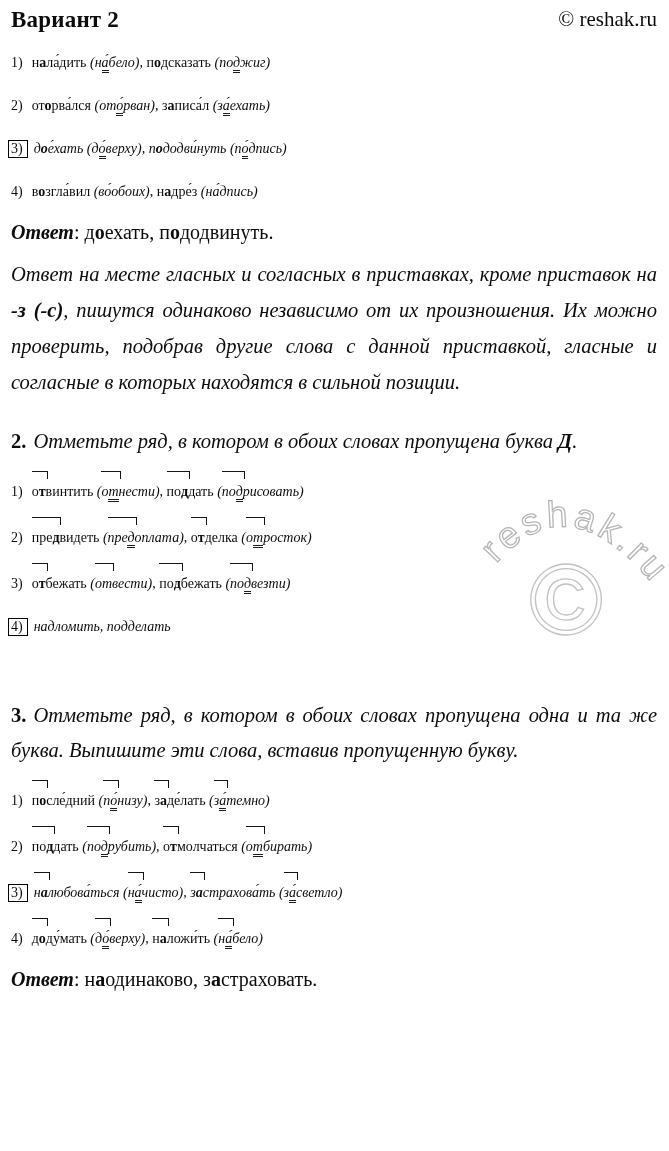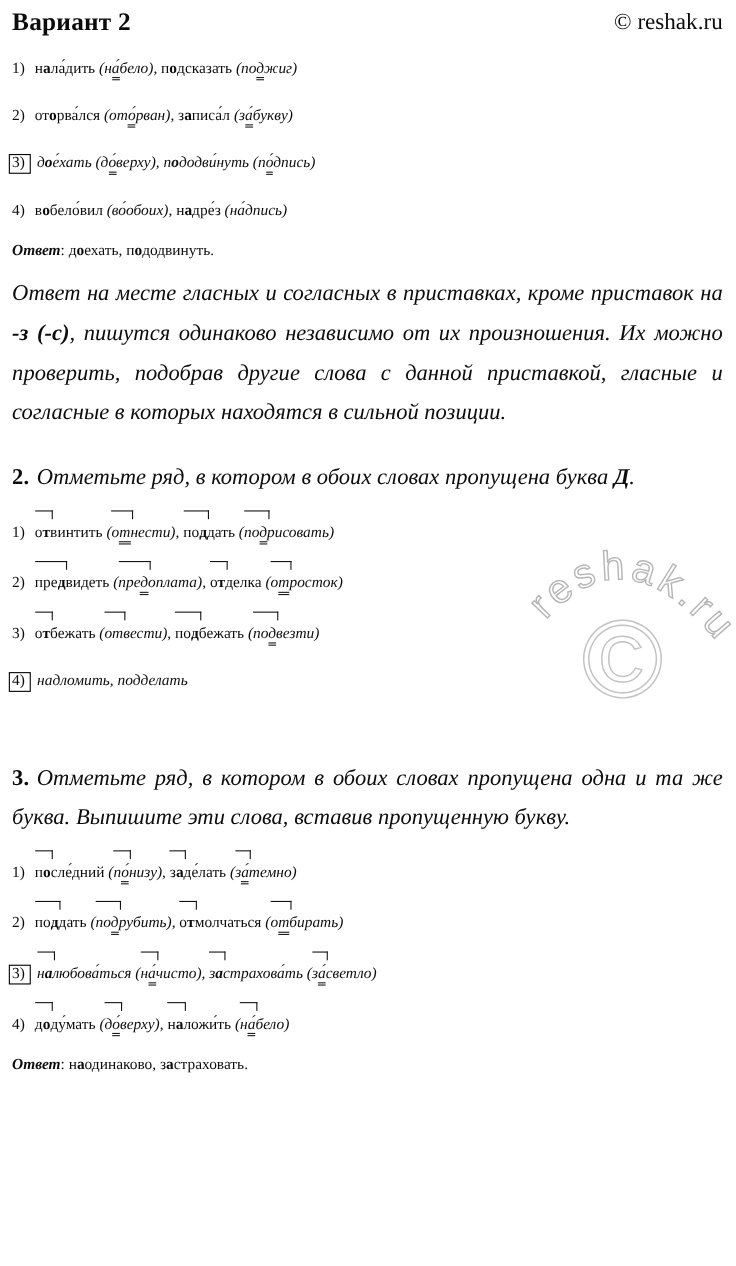--- a/index.html
+++ b/index.html
@@ -19,21 +19,21 @@
   .task-3 { margin-top:58px; }
 
   .prompt { font-size:20.5px; line-height:35px; text-align:justify; margin:14px 0 0 0; }
   .tnum { font-weight:bold; font-style:normal; margin-right:7px; }
 
   .option { font-size:14px; line-height:27px; margin-top:14px; padding-top:2px; white-space:nowrap; }
   .option.has-br { padding-top:9px; margin-top:10px; }
   .optlabel { margin-right:9px; }
   .optlabel.boxed { border:1.6px solid #000; padding:0 4px 1px 2px; margin-left:-3px; margin-right:6px; }
 
-  .answer { font-size:14px; margin:16px 0 0 0; }
+  .answer { font-size:20px; margin:16px 0 0 0; }
   .answer .lbl { font-weight:bold; font-style:italic; }
 
   .note { font-size:20.5px; line-height:36px; text-align:justify; margin:12px 0 0 0; }
 
   .i { font-style:italic; }
   .b { font-weight:bold; }
   .u { border-bottom:3px double #1c1c1c; padding-bottom:0; }
 
   .prefix { position:relative; display:inline-block; line-height:inherit; }
   .prefix::before {
@@ -57,23 +57,23 @@
 </svg>
 
 <div class="page">
   <div class="hdr">
     <span class="title">Вариант 2</span>
     <span class="copy">© reshak.ru</span>
   </div>
   <main>
       <section class="task task-1">
         <div class="option"><span class="optlabel">1)</span><span>н</span><span class="b">а</span><span>ла́дить </span><span class="i">(н</span><span class="i u">а́</span><span class="i">бело)</span><span>, </span><span>п</span><span class="b">о</span><span>дсказать </span><span class="i">(по</span><span class="i u">д</span><span class="i">жиг)</span></div>
-        <div class="option"><span class="optlabel">2)</span><span>от</span><span class="b">о</span><span>рва́лся </span><span class="i">(от</span><span class="i u">о́</span><span class="i">рван)</span><span>, </span><span>з</span><span class="b">а</span><span>писа́л </span><span class="i">(з</span><span class="i u">а́</span><span class="i">букву)</span></div>
+        <div class="option"><span class="optlabel">2)</span><span>от</span><span class="b">о</span><span>рва́лся </span><span class="i">(от</span><span class="i u">о́</span><span class="i">рван)</span><span>, </span><span>з</span><span class="b">а</span><span>писа́л </span><span class="i">(з</span><span class="i u">а́</span><span class="i">ехать)</span></div>
         <div class="option"><span class="optlabel boxed">3)</span><span class="i">д</span><span class="b i">о</span><span class="i">е́хать </span><span class="i">(д</span><span class="i u">о́</span><span class="i">верху)</span><span class="i">, </span><span class="i">п</span><span class="b i">о</span><span class="i">додви́нуть </span><span class="i">(п</span><span class="i u">о́</span><span class="i">дпись)</span></div>
-        <div class="option"><span class="optlabel">4)</span><span>в</span><span class="b">о</span><span>бело́вил </span><span class="i">(во́обоих)</span><span>, </span><span>н</span><span class="b">а</span><span>дре́з </span><span class="i">(на́дпись)</span></div>
+        <div class="option"><span class="optlabel">4)</span><span>в</span><span class="b">о</span><span>згла́вил </span><span class="i">(во́обоих)</span><span>, </span><span>н</span><span class="b">а</span><span>дре́з </span><span class="i">(на́дпись)</span></div>
         <p class="answer"><span class="lbl">Ответ</span><span>: </span><span>д</span><span class="b">о</span><span>ехать, </span><span>п</span><span class="b">о</span><span>додвинуть.</span></p>
         <p class="note"><span class="i">Ответ на месте гласных и согласных в приставках, кроме приставок на </span><span class="b i">-з (-с)</span><span class="i">, пишутся одинаково независимо от их произношения. Их можно проверить, подобрав другие слова с данной приставкой, гласные и согласные в которых находятся в сильной позиции.</span></p>
       </section>
       <section class="task task-2">
         <p class="prompt"><span class="tnum">2.</span><span class="i">Отметьте ряд, в котором в обоих словах пропущена буква </span><span class="b i">Д</span><span class="i">.</span></p>
         <div class="option has-br"><span class="optlabel">1)</span><span class="prefix"><span>о</span><span class="b">т</span></span><span>винтить </span><span class="i">(</span><span class="prefix"><span class="i">о</span><span class="i u">т</span></span><span class="i">нести)</span><span>, </span><span class="prefix"><span>по</span><span class="b">д</span></span><span>дать </span><span class="i">(</span><span class="prefix"><span class="i">по</span><span class="i u">д</span></span><span class="i">рисовать)</span></div>
         <div class="option has-br"><span class="optlabel">2)</span><span class="prefix"><span>пре</span><span class="b">д</span></span><span>видеть </span><span class="i">(</span><span class="prefix"><span class="i">пре</span><span class="i u">д</span></span><span class="i">оплата)</span><span>, </span><span class="prefix"><span>о</span><span class="b">т</span></span><span>делка </span><span class="i">(</span><span class="prefix"><span class="i">о</span><span class="i u">т</span></span><span class="i">росток)</span></div>
         <div class="option has-br"><span class="optlabel">3)</span><span class="prefix"><span>о</span><span class="b">т</span></span><span>бежать </span><span class="i">(</span><span class="prefix"><span class="i">от</span></span><span class="i">вести)</span><span>, </span><span class="prefix"><span>по</span><span class="b">д</span></span><span>бежать </span><span class="i">(</span><span class="prefix"><span class="i">по</span><span class="i u">д</span></span><span class="i">везти)</span></div>
         <div class="option"><span class="optlabel boxed">4)</span><span class="i">надломить, подделать</span></div>
       </section>

